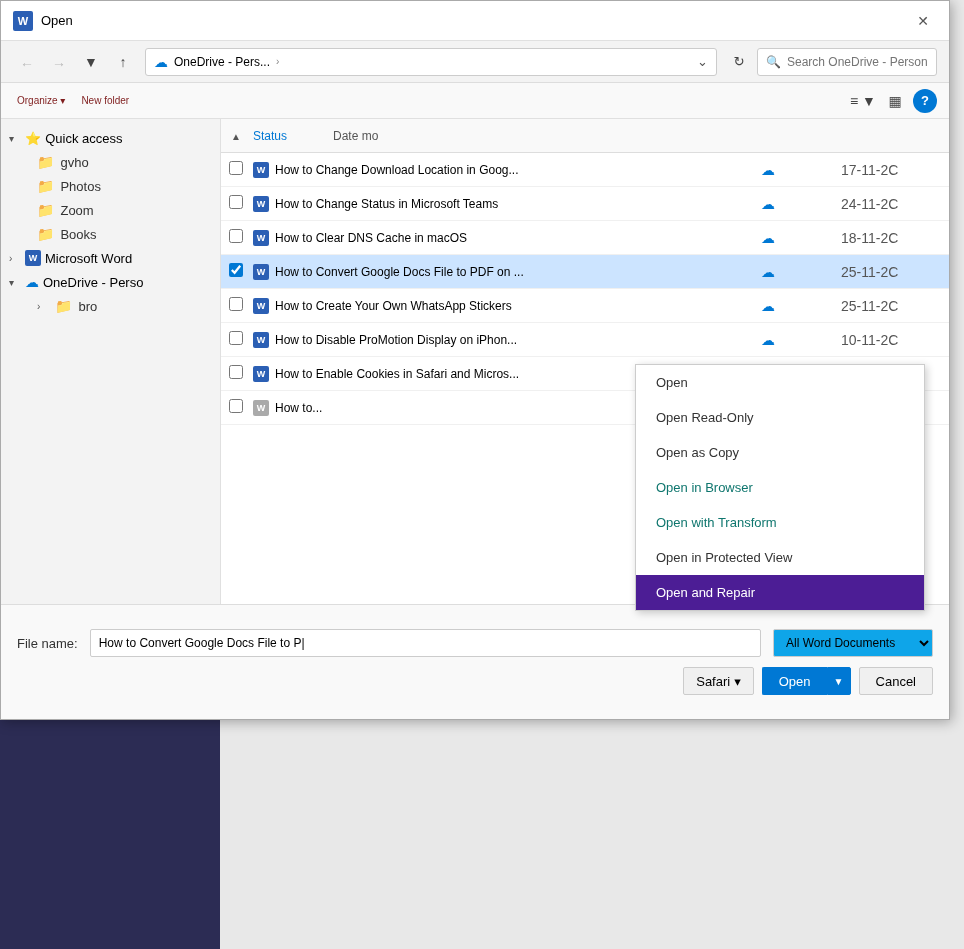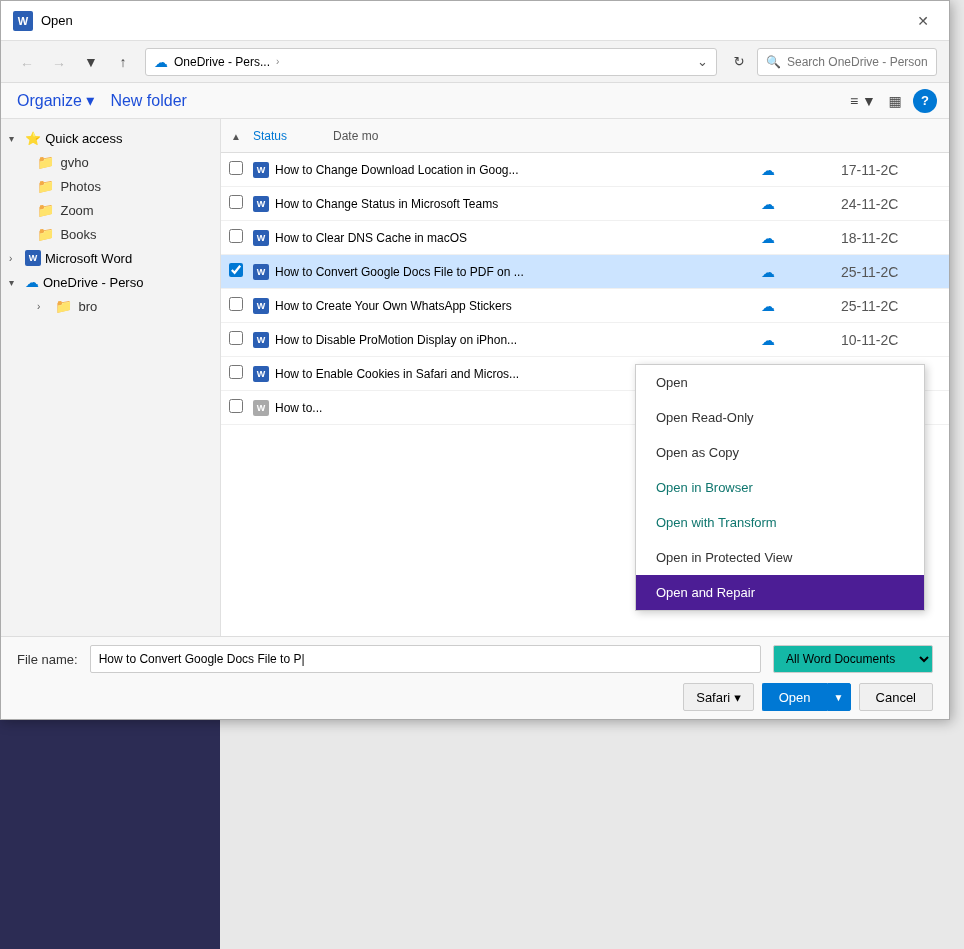--- a/index.html
+++ b/index.html
@@ -141,22 +141,22 @@
       align-items: center;
       padding: 4px 12px;
       background: #f9f9f9;
       border-bottom: 1px solid #e0e0e0;
       height: 36px;
       flex-shrink: 0;
       gap: 8px;
     }
     .organize-btn, .new-folder-btn {
       border: none; background: none;
-      font-size: 16px; cursor: pointer;
-      color: #1d4ed8; padding: 2px 4px;
+      font-size: 10px; cursor: pointer;
+      color: #7f1d1d; padding: 2px 4px;
     }
     .action-bar-right {
       margin-left: auto;
       display: flex; align-items: center; gap: 4px;
     }
     .view-btn {
       width: 28px; height: 28px;
       border: none; background: none;
       cursor: pointer; border-radius: 3px;
       display: flex; align-items: center; justify-content: center;
@@ -259,21 +259,21 @@
     .file-name {
       font-size: 12px;
       white-space: nowrap; overflow: hidden; text-overflow: ellipsis;
     }
     .col-status { width: 80px; font-size: 14px; color: #0078d4; }
     .col-date { width: 100px; font-size: 14px; color: #555; }
 
     
     .bottom-panel {
       border-top: 1px solid #ddd;
-      padding: 8px 16px;
+      padding: 24px 16px;
       background: #f9f9f9;
       flex-shrink: 0;
     }
     .filename-row {
       display: flex;
       align-items: center;
       gap: 12px;
       margin-bottom: 10px;
     }
     .filename-label { font-size: 13px; color: #333; white-space: nowrap; }
@@ -285,21 +285,21 @@
       padding: 0 8px;
       font-size: 12px;
       outline: none;
     }
     .filetype-select {
       height: 28px;
       border: 1px solid #ccc;
       border-radius: 2px;
       padding: 0 8px;
       font-size: 12px;
-      background: #14b8a6;
+      background: #0ea5e9;
       min-width: 160px;
     }
 
     .action-row {
       display: flex;
       align-items: center;
       justify-content: flex-end;
       gap: 8px;
     }
     .tools-btn {

